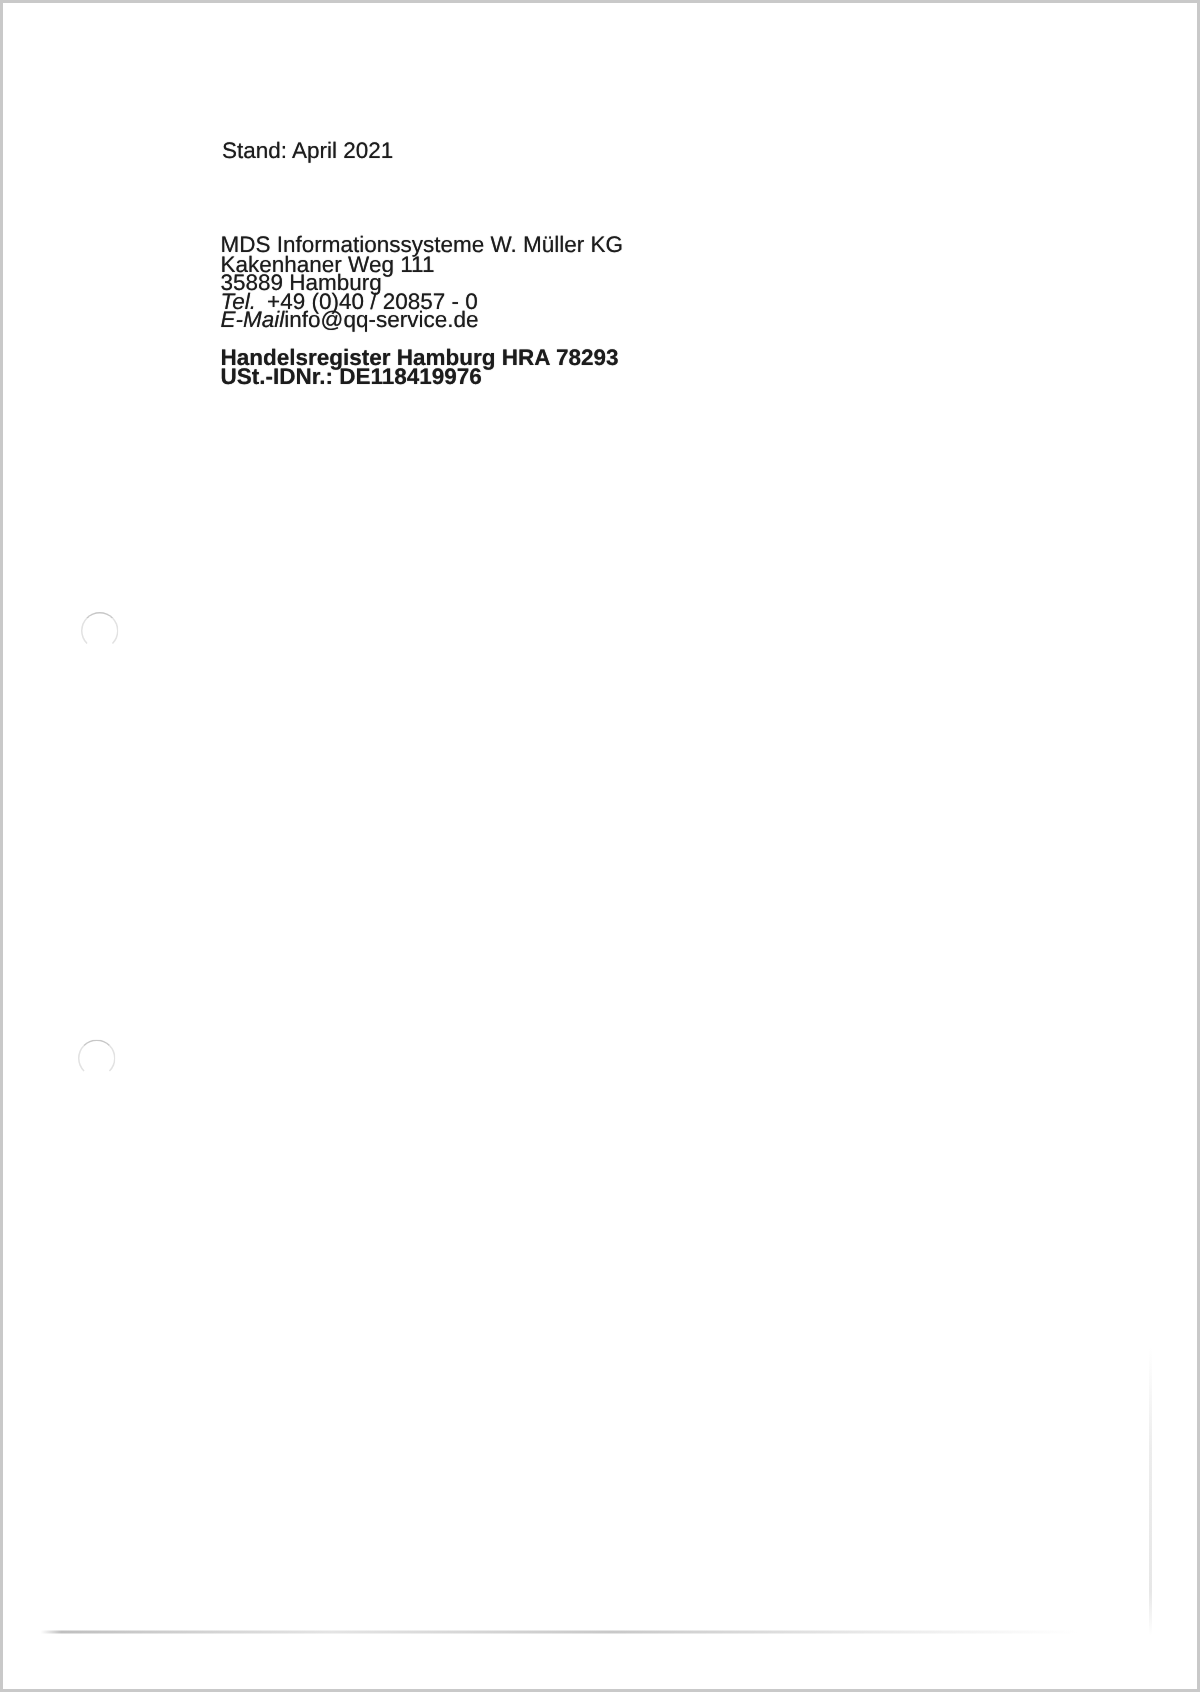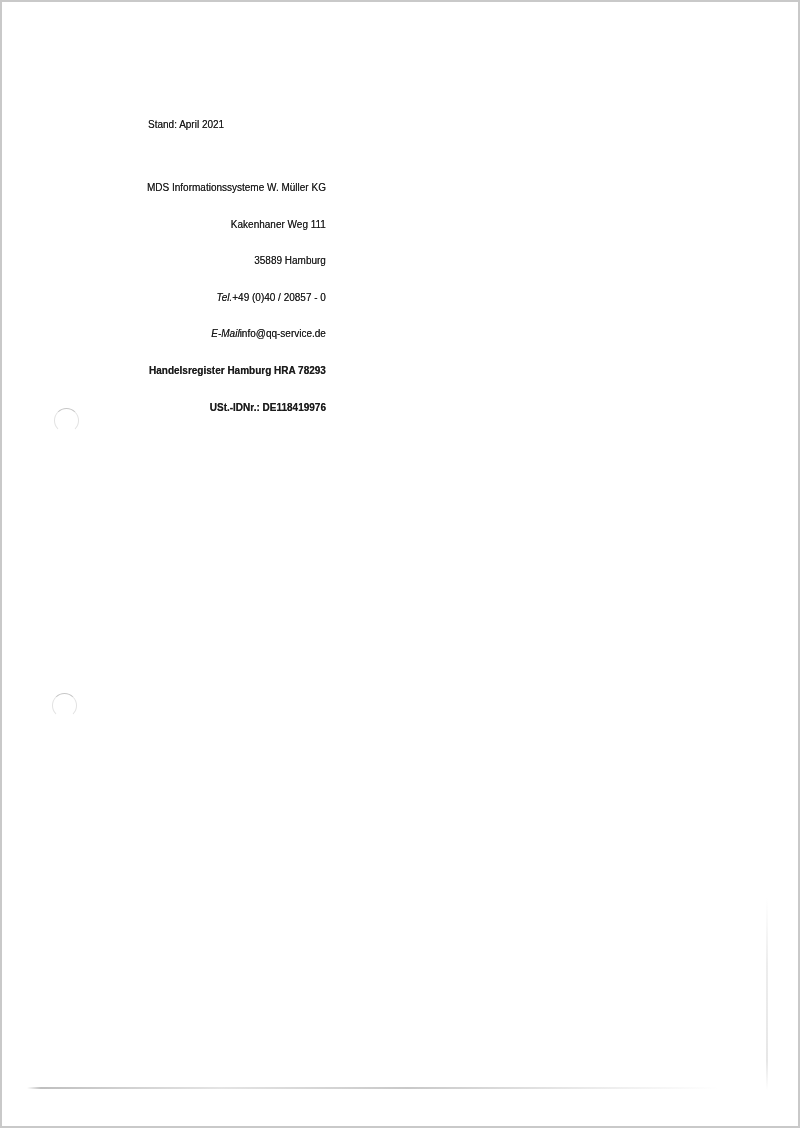--- a/index.html
+++ b/index.html
@@ -22,38 +22,36 @@
   
   .page-border {
     position: absolute;
     inset: 0;
     border: 2px solid #c9c9c9;
     pointer-events: none;
   }
 
   .doc-text {
     color: #1c1c1c;
-    font-size: 10px;
+    font-size: 15px;
     line-height: 12.6px;
     text-shadow: 0 0 0.5px rgba(25,25,25,0.75); 
     white-space: nowrap;
-    margin-top: 24px;
   }
 
   .stand-line {
     position: absolute;
     left: 148px;
     top: 95px;
   }
 
   .address-block {
     position: absolute;
     left: 147px;
     top: 158px;
-    text-align: right;
   }
 
   .contact-label {
     display: inline-block;
     min-width: 31px;
     font-style: italic;
   }
 
   .registry-block {
     margin-top: 12px;

